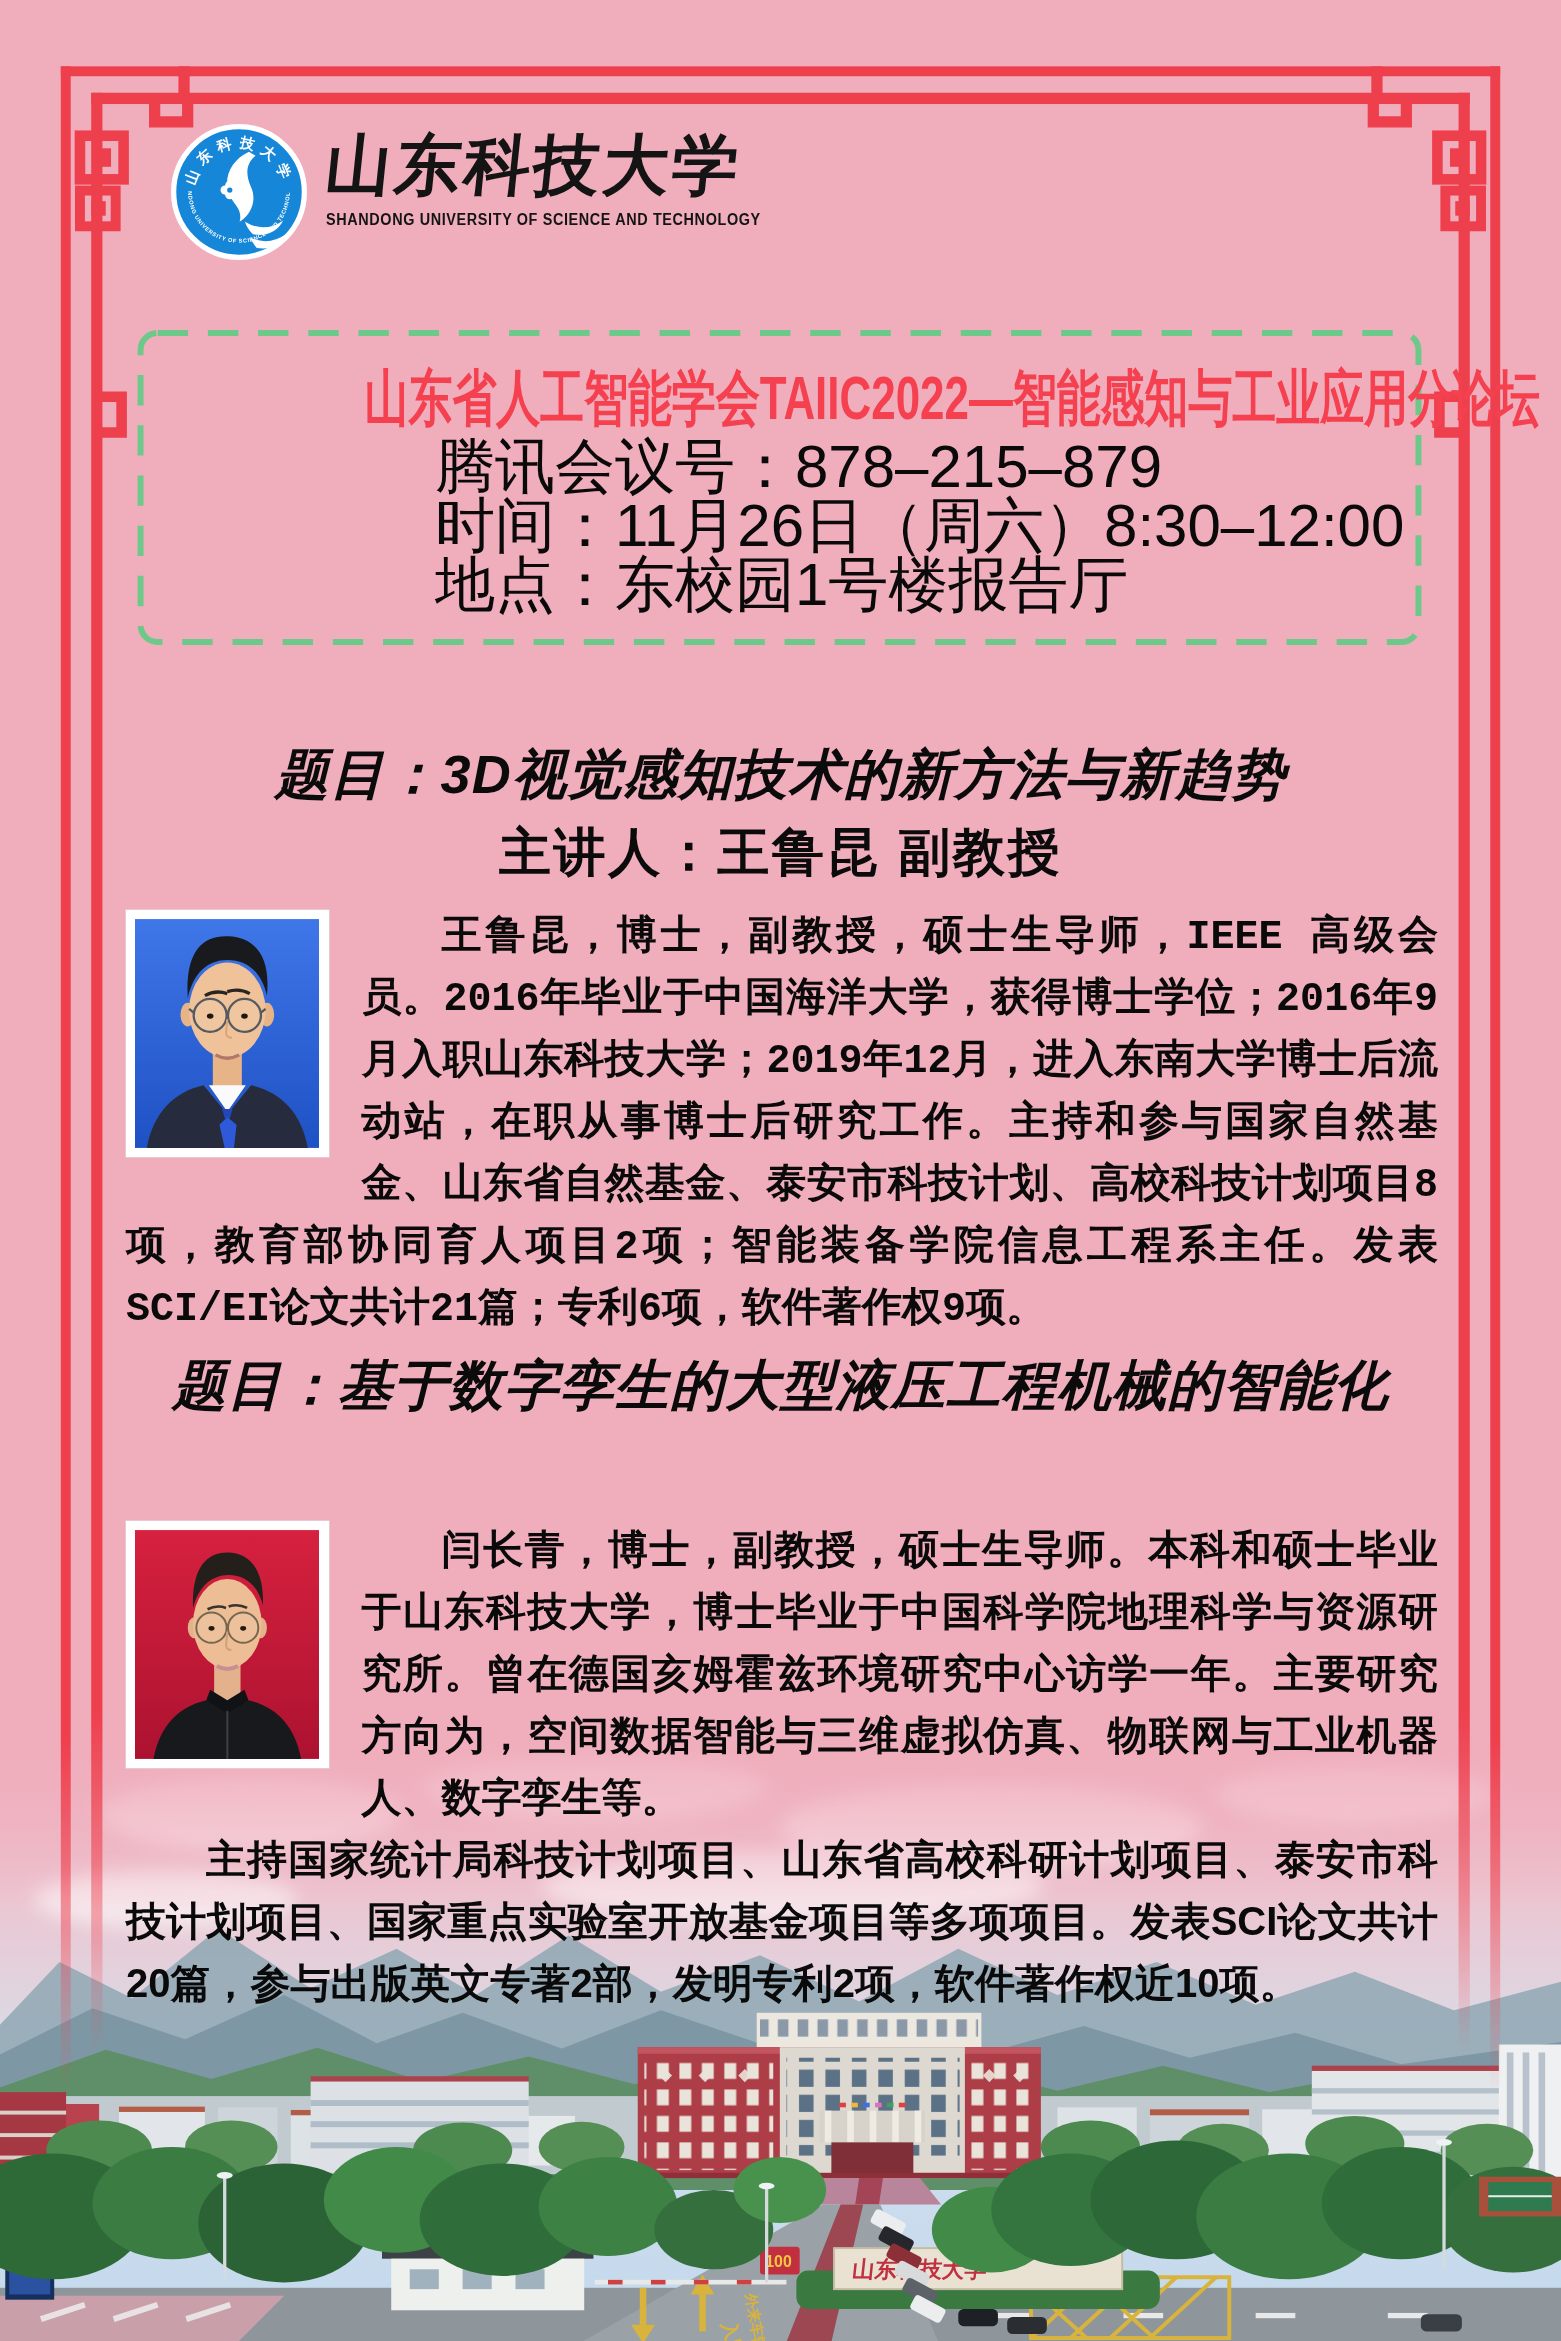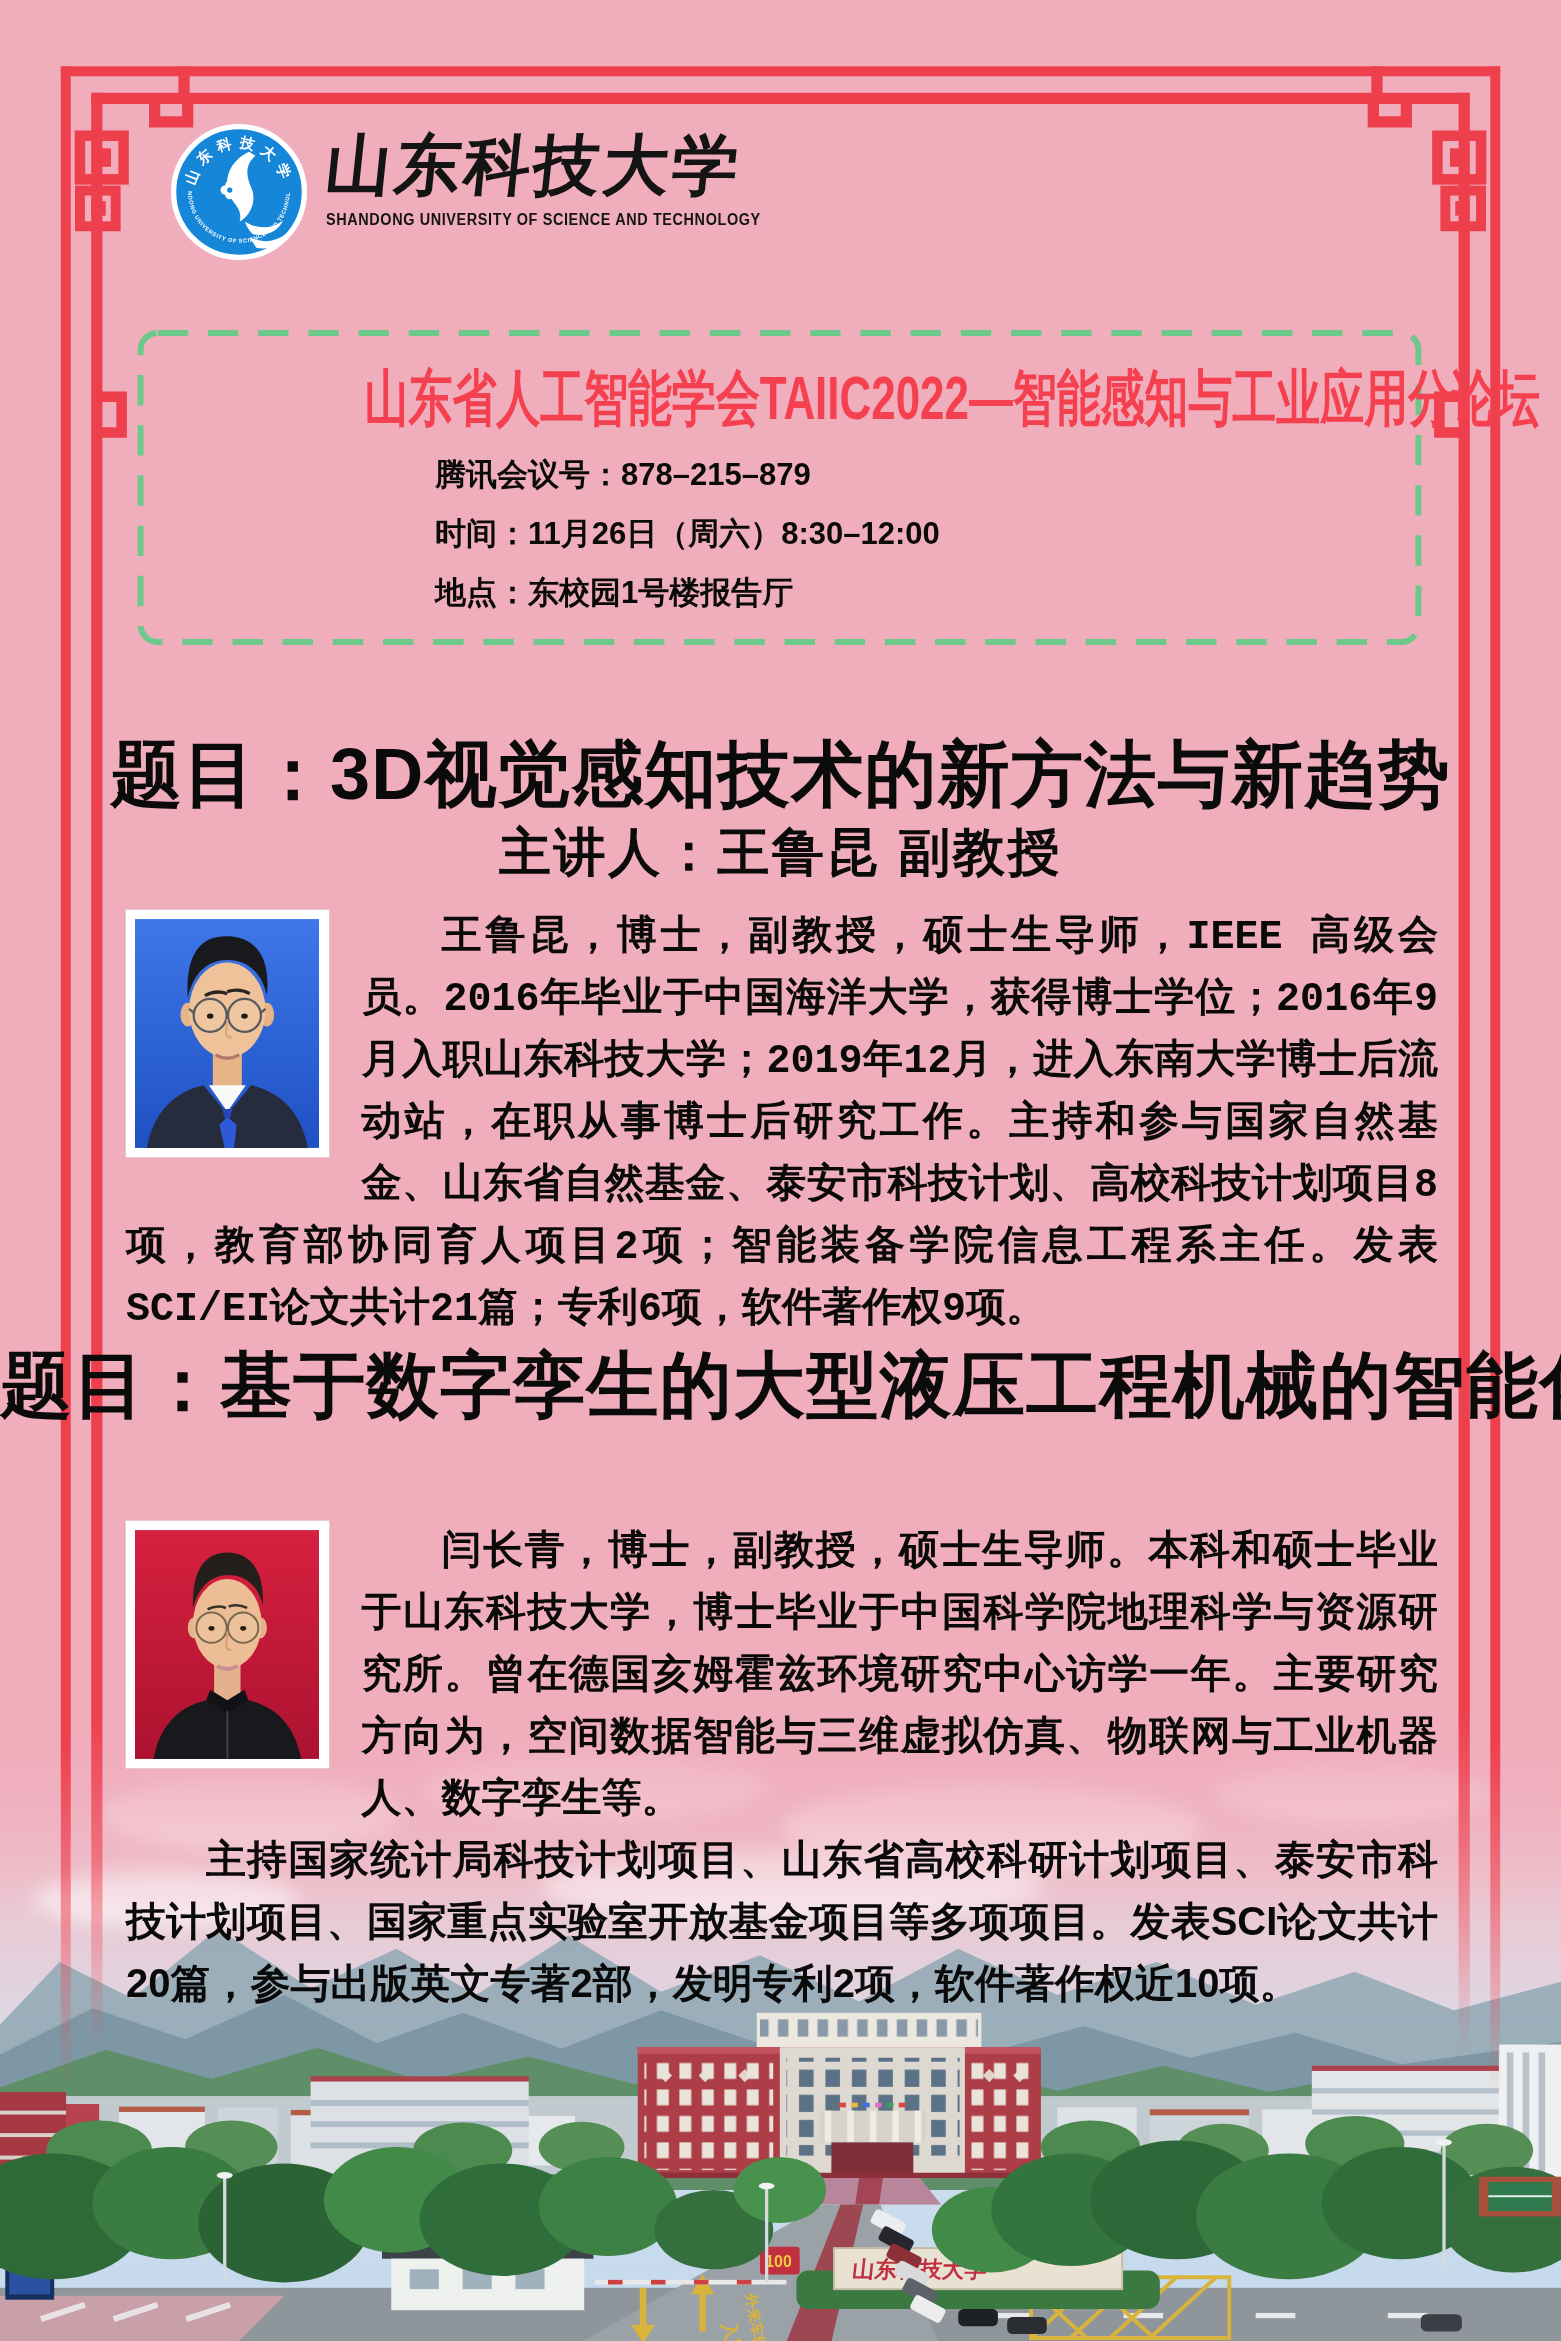--- a/index.html
+++ b/index.html
@@ -26,27 +26,27 @@
   }
 
   
   #event-box{position:absolute;left:136px;top:329px;width:1287px;height:317px;z-index:5;}
   #event-box .dash-border{position:absolute;left:0;top:0;width:100%;height:100%;}
   .event-title{position:absolute;left:0;top:29px;width:100%;text-align:right;}
   .event-title span{
     display:inline-block;font-size:61px;font-weight:900;color:#f4404f;
     white-space:nowrap;transform:scaleX(.72);letter-spacing:0;
   }
-  .event-details{position:absolute;left:299px;top:116px;font-size:31px;font-weight:700;line-height:59px;color:#0a0a0a;}
+  .event-details{position:absolute;left:299px;top:108px;font-size:60px;font-weight:400;line-height:59px;color:#0a0a0a;}
 
   
   .talk-head{position:absolute;left:0;width:1561px;text-align:center;font-weight:900;color:#0b0b0b;z-index:5;}
   #talk1-head{top:735px;}
   #talk2-head{top:1346px;}
-  .talk-title{font-size:72px;line-height:78px;letter-spacing:1.3px;white-space:nowrap;}
+  .talk-title{font-size:54px;line-height:78px;letter-spacing:1.3px;white-space:nowrap;font-style:italic;}
   .talk-speaker{font-size:52px;line-height:78px;letter-spacing:2.6px;white-space:nowrap;}
 
   
   .bio{position:absolute;left:126px;width:1312px;z-index:5;
        font-size:40px;line-height:62px;font-weight:700;text-align:justify;color:#0a0a0a;}
   #bio1{top:907px;font-family:Liberation Mono, monospace;}
   #bio2{top:1518px;}
   .bio p{margin:0;text-indent:2em;}
   .photo-frame{
     float:left;width:184px;height:229px;background:#ffffff;padding:9.3px;

